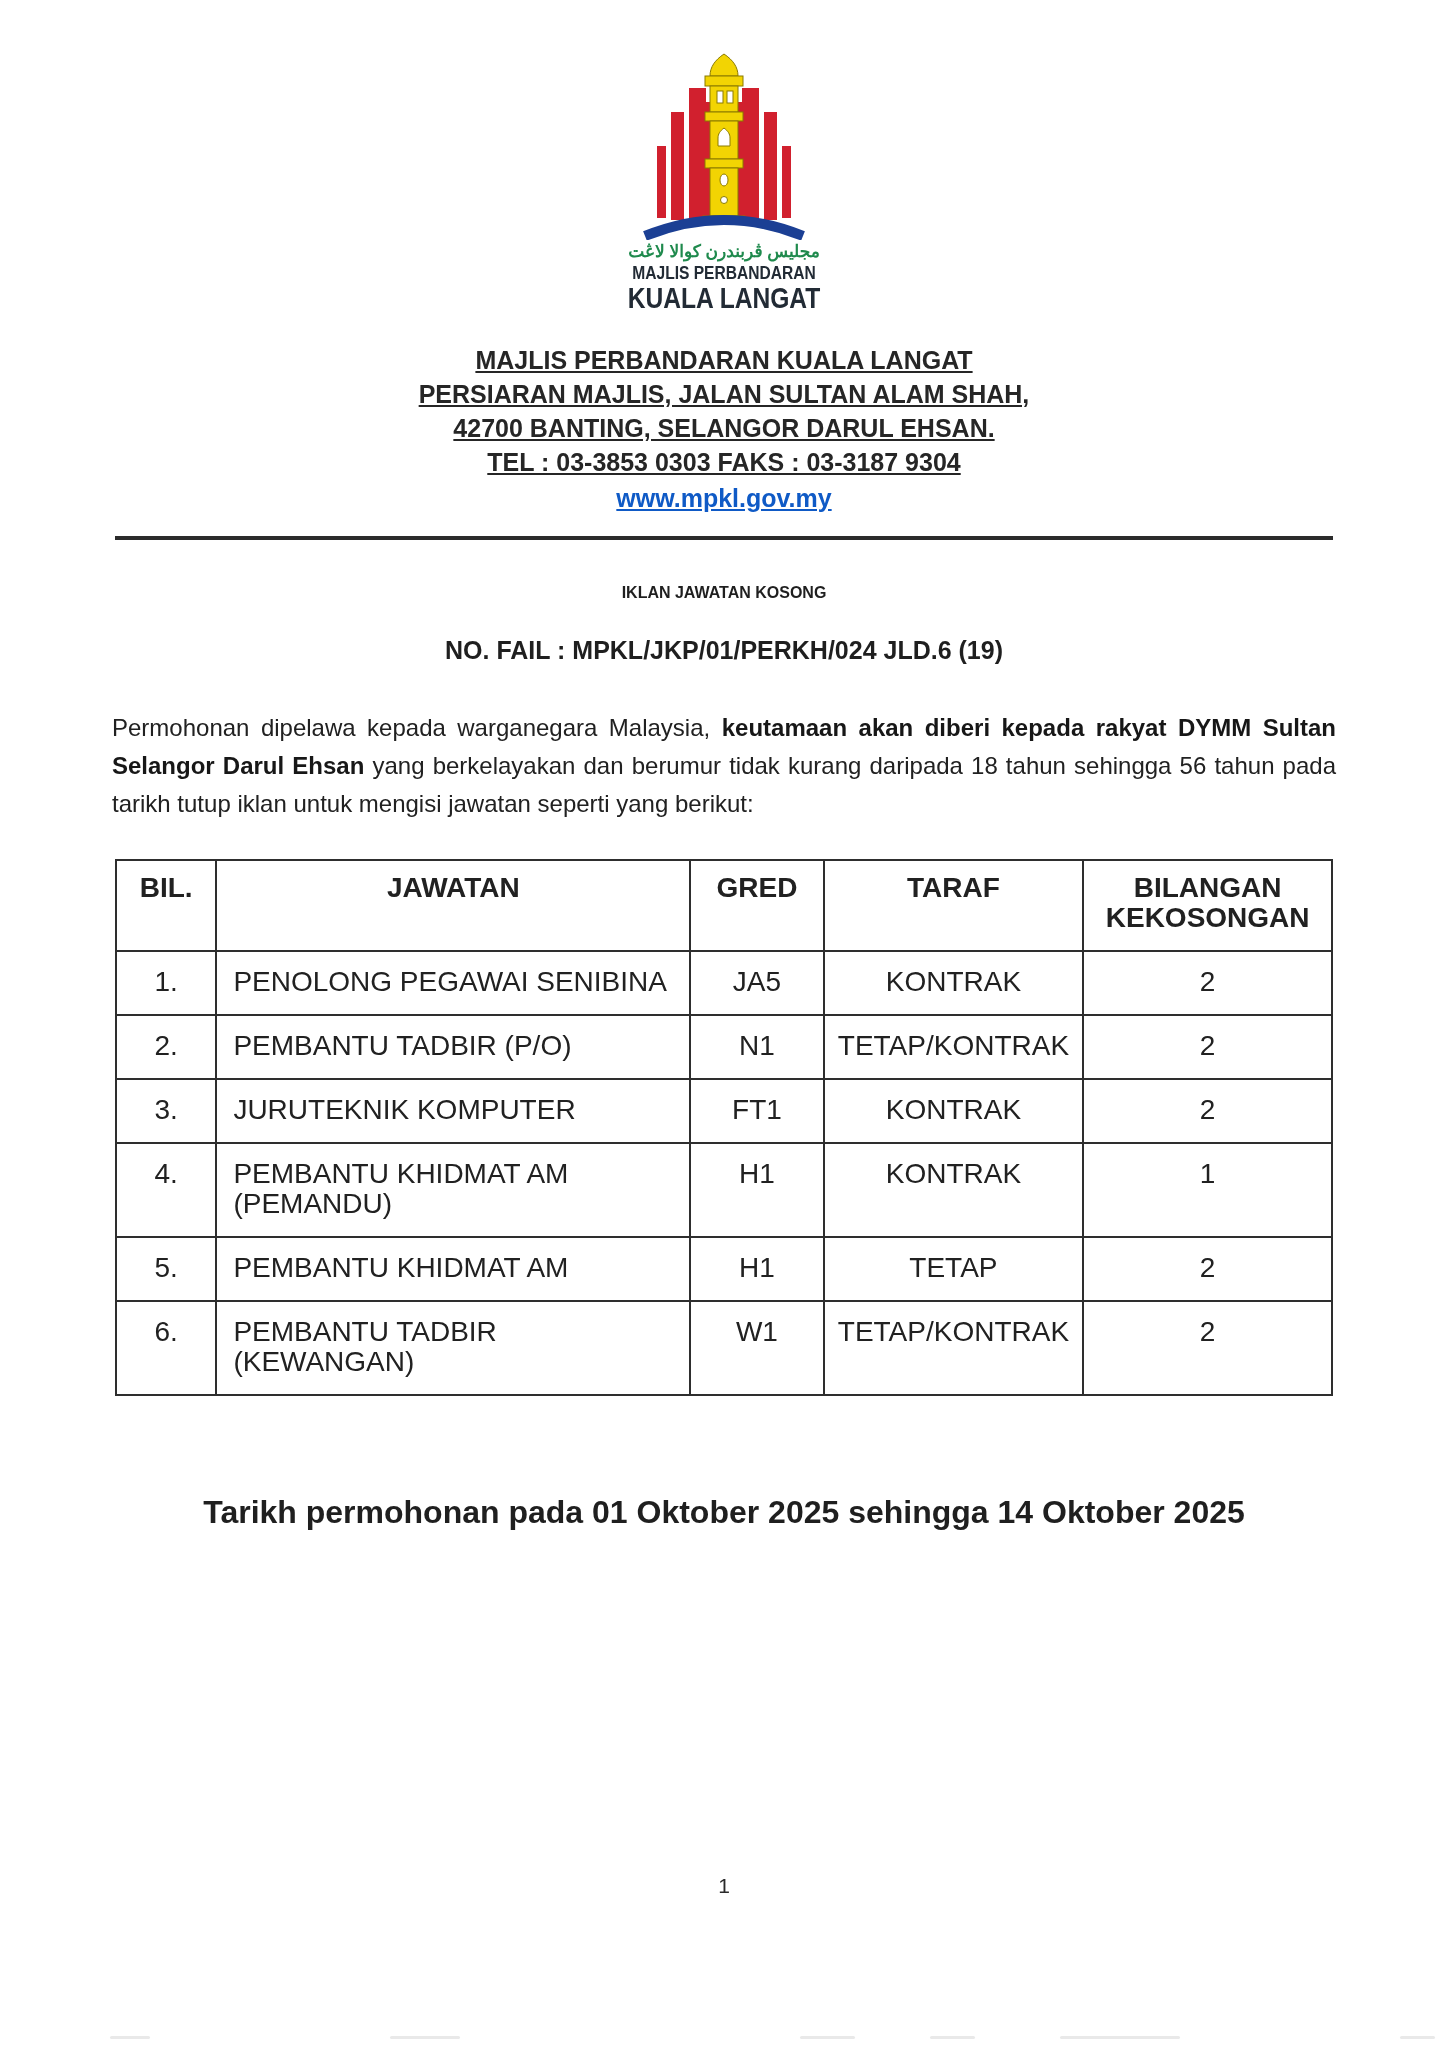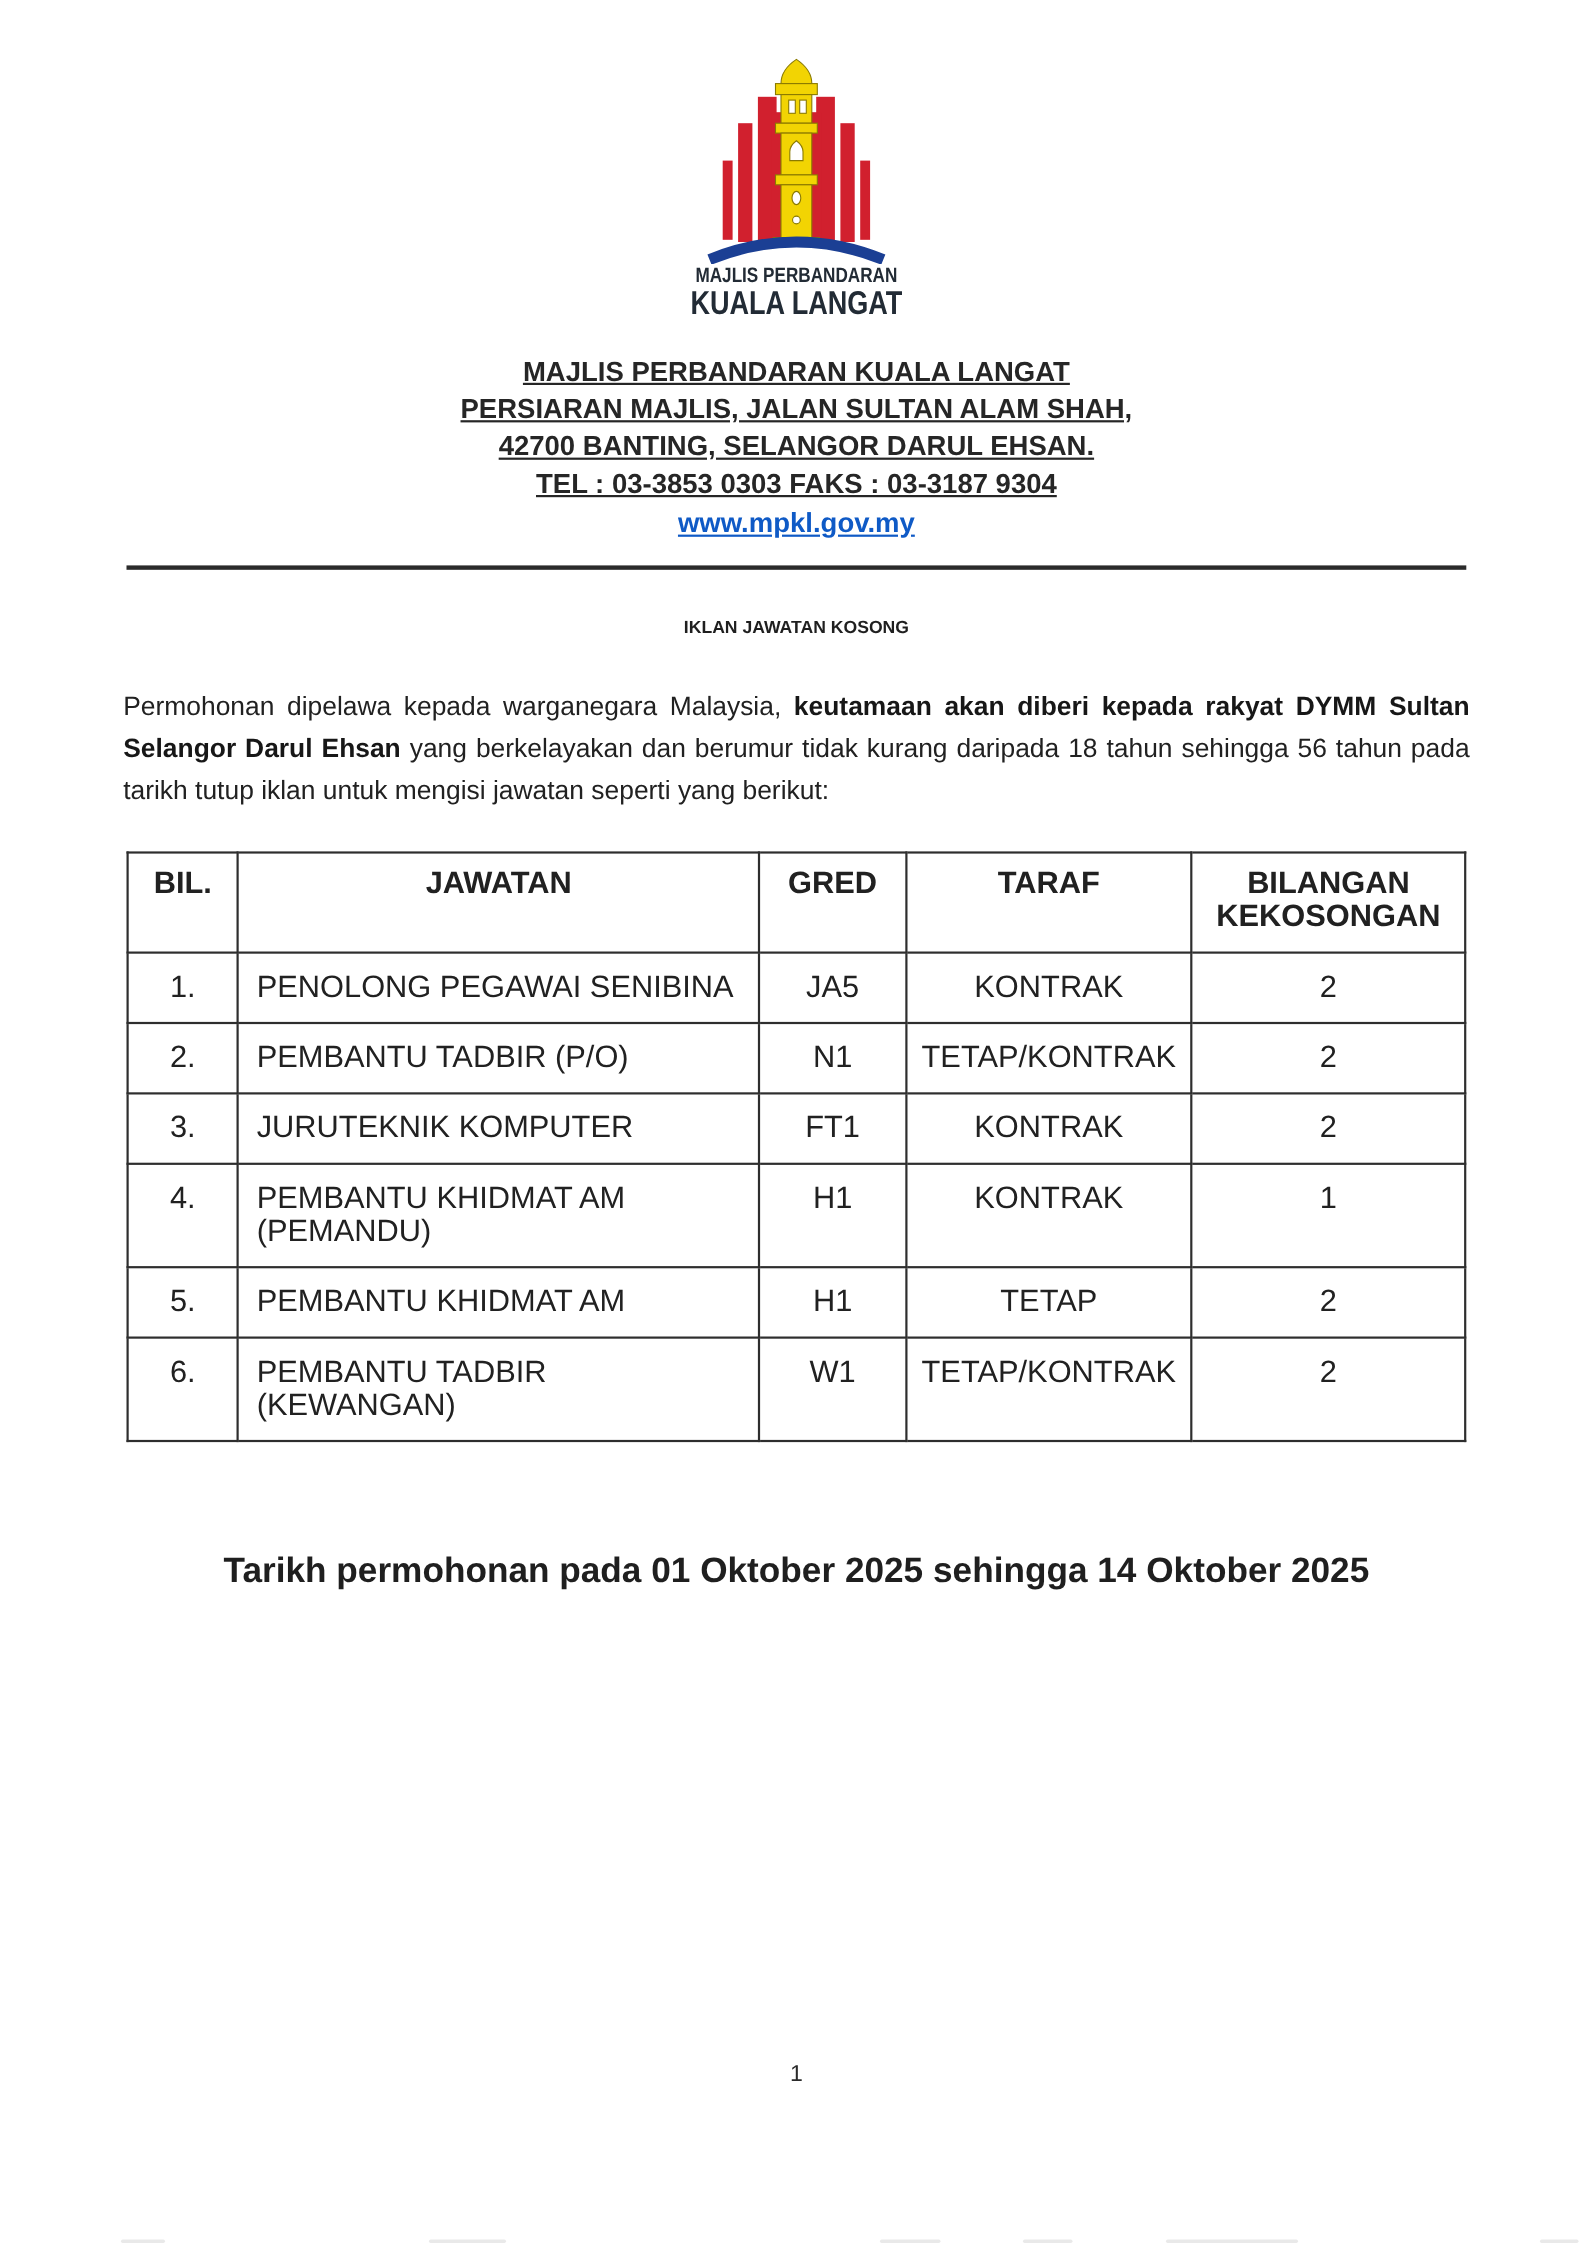--- a/index.html
+++ b/index.html
@@ -156,35 +156,37 @@
       <rect x="71" y="71" width="28" height="38" fill="#f2d403" stroke="#8a7a00" stroke-width="1"></rect>
       <path d="M85 78 C 89 81 91 84 91 88 L91 96 L79 96 L79 88 C79 84 81 81 85 78 Z" fill="#ffffff" stroke="#8a7a00" stroke-width="1"></path>
       <rect x="66" y="109" width="38" height="9" fill="#f2d403" stroke="#8a7a00" stroke-width="1"></rect>
       <rect x="71" y="118" width="28" height="48" fill="#f2d403" stroke="#8a7a00" stroke-width="1"></rect>
       <ellipse cx="85" cy="130" rx="4" ry="6" fill="#ffffff" stroke="#8a7a00" stroke-width="1"></ellipse>
       <circle cx="85" cy="150" r="3.5" fill="#ffffff" stroke="#8a7a00" stroke-width="1"></circle>
       <rect x="64" y="166" width="42" height="8" fill="#f2d403" stroke="#8a7a00" stroke-width="1"></rect>
 
       <path d="M6 186 Q 85 154 164 186" fill="none" stroke="#1b3f94" stroke-width="10"></path>
     </svg>
+    <div class="logo-jawi">مجليس ڤربندرن كوالا لاڠت</div>
     <div class="logo-org1">MAJLIS PERBANDARAN</div>
     <div class="logo-org2">KUALA LANGAT</div>
   </div>
 
   <div class="address-block">
     <div>MAJLIS PERBANDARAN KUALA LANGAT</div>
     <div>PERSIARAN MAJLIS, JALAN SULTAN ALAM SHAH,</div>
     <div>42700 BANTING, SELANGOR DARUL EHSAN.</div>
     <div>TEL : 03-3853 0303 FAKS : 03-3187 9304</div>
     <div><span class="website">www.mpkl.gov.my</span></div>
   </div>
 
   <div class="rule"></div>
 
   <div class="doc-title">IKLAN JAWATAN KOSONG</div>
+  <div class="doc-fileno">NO. FAIL : MPKL/JKP/01/PERKH/024 JLD.6 (19)</div>
 
   <p class="intro"><span>Permohonan dipelawa kepada warganegara Malaysia, </span><b>keutamaan akan diberi kepada rakyat DYMM Sultan Selangor Darul Ehsan</b><span> yang berkelayakan dan berumur tidak kurang daripada 18 tahun sehingga 56 tahun pada tarikh tutup iklan untuk mengisi jawatan seperti yang berikut:</span></p>
 
   <table class="jobs-table">
     <thead>
       <tr>
         <th class="col-bil">BIL.</th>
         <th class="col-jawatan" style="text-align:center;padding-left:12px !important;">JAWATAN</th>
         <th class="col-gred">GRED</th>
         <th class="col-taraf">TARAF</th>

